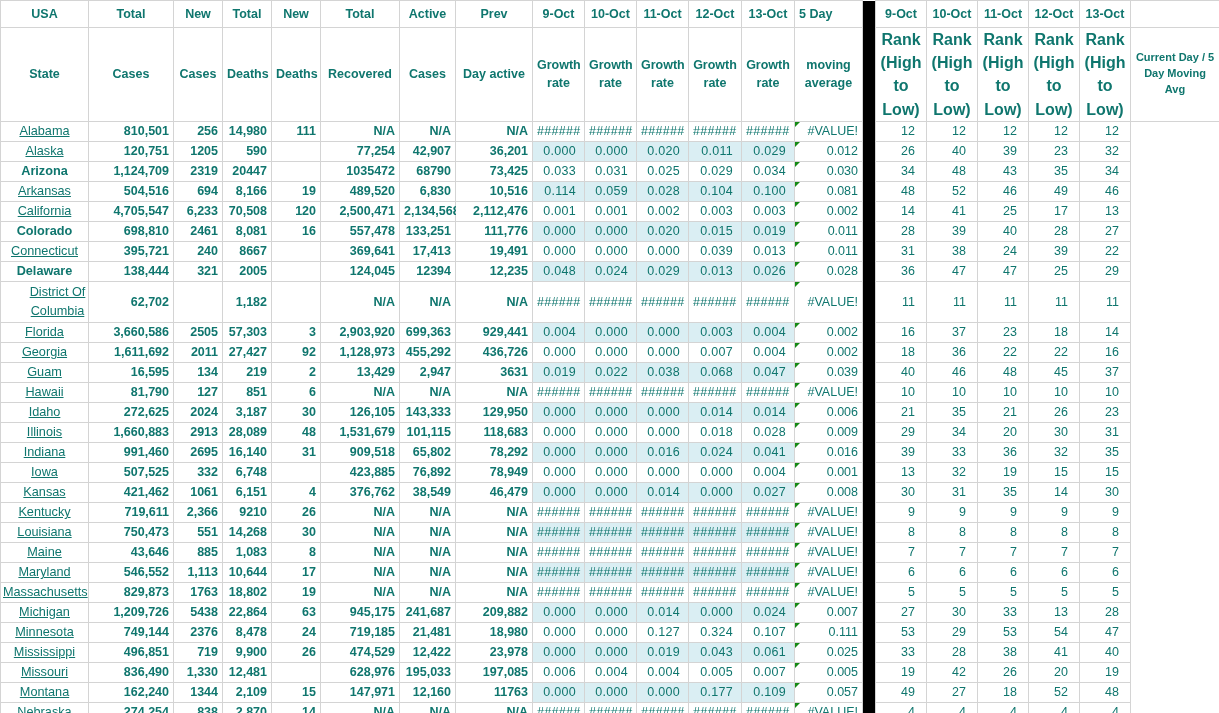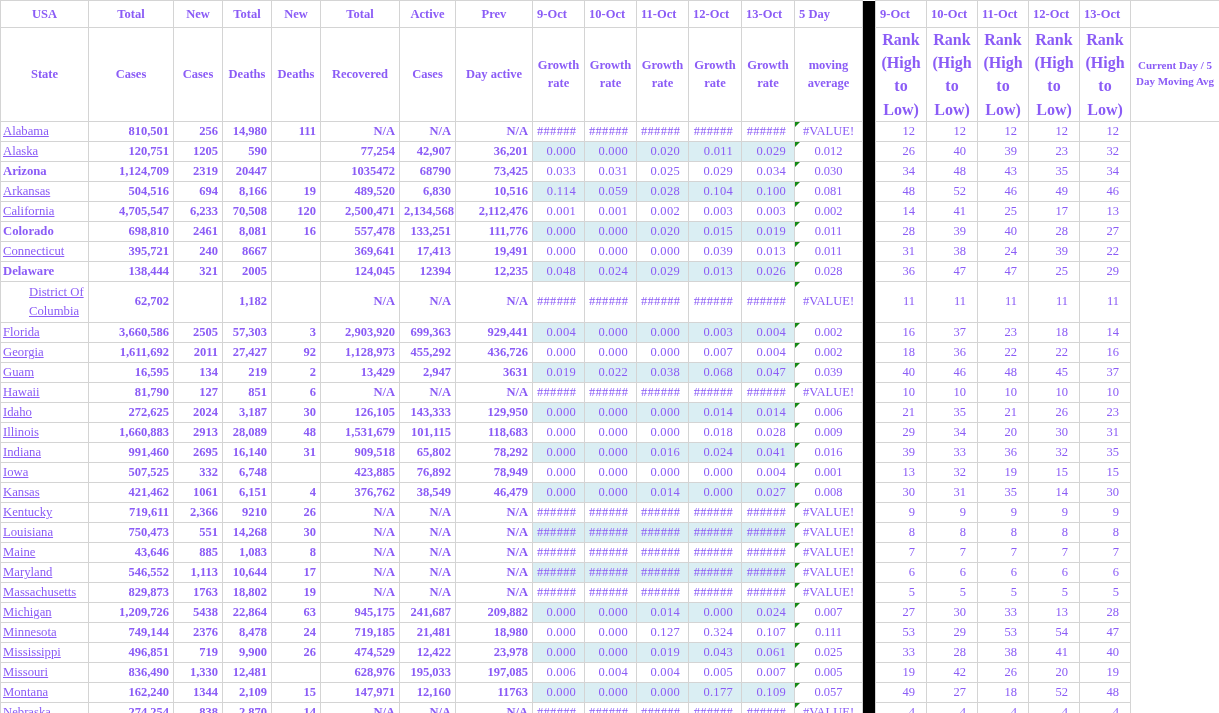--- a/index.html
+++ b/index.html
@@ -1,44 +1,44 @@
 <!DOCTYPE html>
 <html><head>
 <meta charset="utf-8">
 <style>
   html,body{margin:0;padding:0;background:#fff;}
   .sheet{
     width:1219px;height:713px;overflow:hidden;background:#fff;
-    font-family:Liberation Serif, serif;color:#8b5cf6;position:relative;
+    font-family:Liberation Sans, sans-serif;color:#0f766e;position:relative;
   }
   table{border-collapse:collapse;table-layout:fixed;width:1219px;}
   th,td{
     border:1px solid #d4d4d4;box-sizing:border-box;position:relative;
     font-size:12.5px;padding:0 4px;white-space:nowrap;overflow:visible;
     vertical-align:middle;background:#fff;
   }
   thead tr.h1 th{height:27px;font-weight:bold;}
   thead tr.h2 th{height:78px;font-weight:bold;white-space:normal;line-height:1.45;}
   th.c{text-align:center;}
-  th.r{text-align:left;}
+  th.r{text-align:center;}
   th.l{text-align:left;}
   th.rankb{font-size:16px;padding:0 3px;}
   th.curb{font-size:11px;padding:0 2px;}
   tbody tr{height:20px;}
   tbody tr.tall{height:41px;}
   tbody tr.sliver{height:6px;}
   tbody tr.sliver td{padding:0;}
-  td.state{text-align:left;padding:0 2px;font-size:12.7px;margin-left:20px;}
+  td.state{text-align:center;padding:0 2px;font-size:12.7px;margin-left:20px;}
   td.state.underline{text-decoration:underline;}
   td.state.bold{font-weight:bold;}
   tr.tall td.state{white-space:normal;line-height:1.5;padding-left:28px;}
   td.num{text-align:right;font-weight:bold;padding-right:4px;}
   td.g{text-align:right;padding-right:8px;letter-spacing:0.3px;}
   tr.band td.g{background:#daeef3;}
-  td.avg{text-align:center;padding-right:4px;}
+  td.avg{text-align:right;padding-right:4px;}
   td.rank{text-align:right;padding-right:11px;}
   td.cur{text-align:right;padding-right:9px;}
   th.div,td.div{background:#000;border:none;padding:0;}
   .flag{
     position:absolute;top:0;left:0;width:0;height:0;
     border-top:5px solid #168a16;border-right:5px solid transparent;
   }
 </style>
 </head>
 <body>

